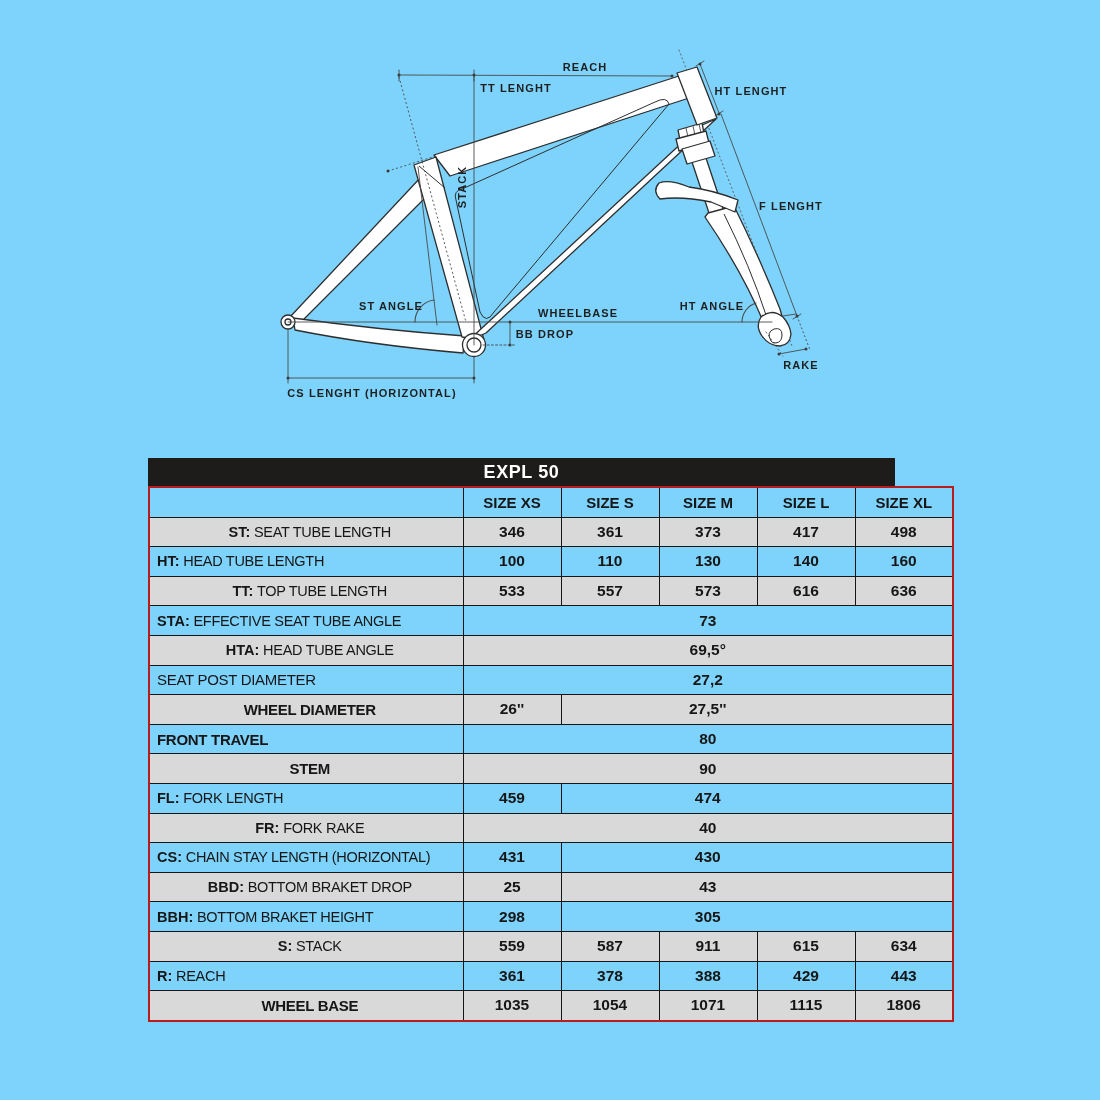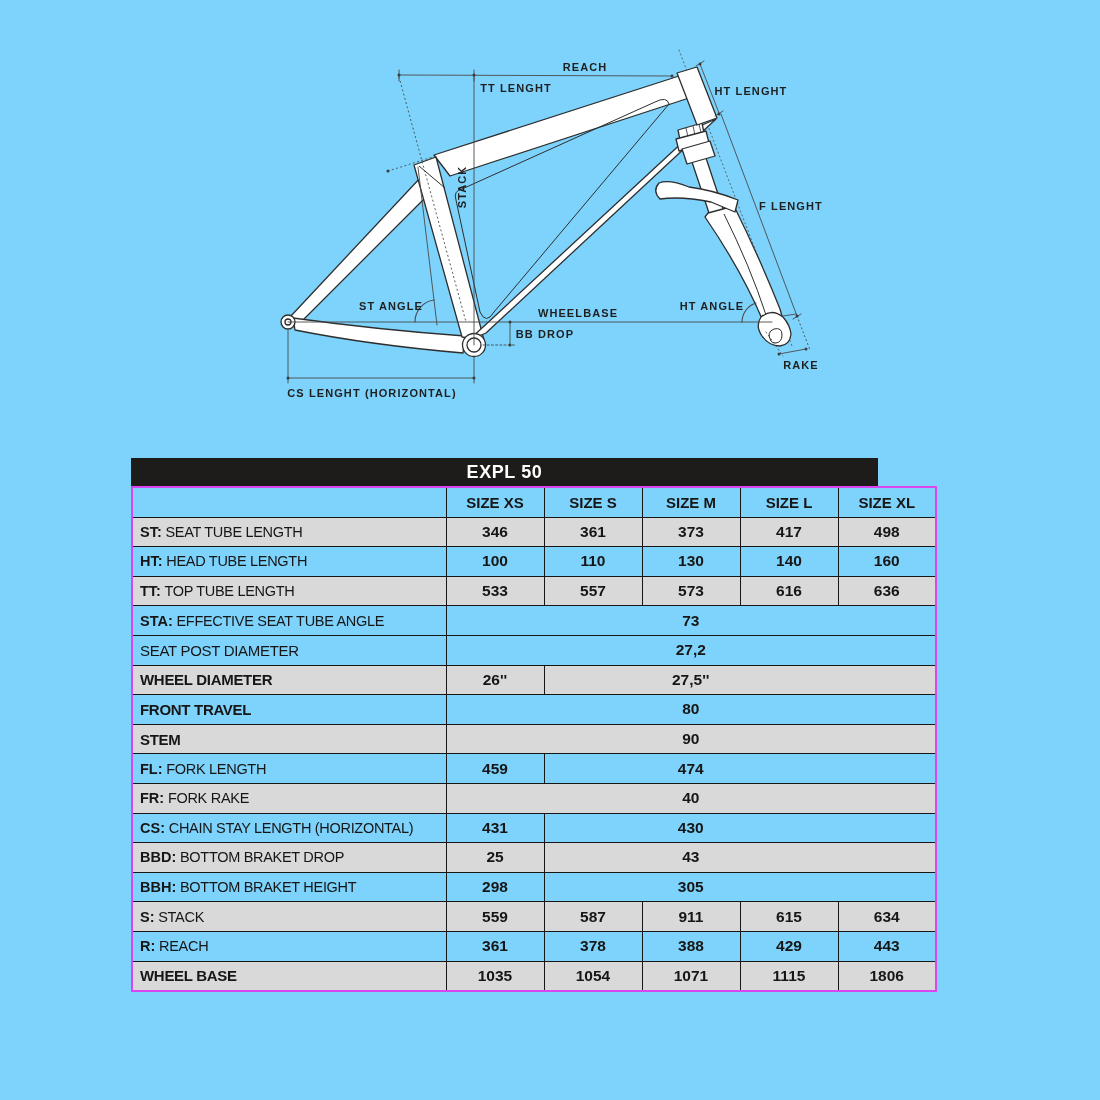--- a/index.html
+++ b/index.html
@@ -3,30 +3,30 @@
 <meta charset="utf-8">
 <style>
   html,body{margin:0;padding:0;background:#fff;}
   .page{position:relative;width:1100px;height:1100px;background:#7dd3fc;overflow:hidden;
         font-family:"Liberation Sans",sans-serif;color:#1a1a1a;}
   
   .diagram{position:absolute;left:0;top:0;}
   .dimtext{font-family:"Liberation Sans",sans-serif;font-size:11px;font-weight:bold;
            letter-spacing:1.1px;fill:#1f1f1f;}
   
-  .table-wrap{position:absolute;left:131px;top:458px;width:747px;}
+  .table-wrap{position:absolute;left:148px;top:458px;width:747px;}
   .tbl-title{background:#1d1c1a;color:#fff;text-align:center;height:28px;line-height:28px;
              font-size:18px;font-weight:bold;letter-spacing:.6px;}
-  table.spec{border-collapse:collapse;table-layout:fixed;width:100%;border:2px solid #d946ef;}
+  table.spec{border-collapse:collapse;table-layout:fixed;width:100%;border:2px solid #b91c1c;}
   table.spec td{border:1.5px solid #161616;height:28.6px;text-align:center;padding:0;
                 font-size:15.5px;font-weight:bold;color:#161616;overflow:hidden;white-space:nowrap;}
   table.spec td.lbl{text-align:left;padding-left:7px;font-weight:normal;font-size:14.5px;
                     letter-spacing:-0.3px;}
   table.spec td.lbl b{font-weight:bold;letter-spacing:0;}
-  table.spec tr.shade td{background:#d9d9d9;}
+  table.spec tr.shade td{background:#d9d9d9;text-align:center;}
   table.spec td.hdr{font-size:15px;}
   table.spec td.m4{padding-right:98px;margin-left:32px;} 
 </style>
 </head>
 <body>
 
 <div class="page">
 
   <svg class="diagram" width="1100" height="450" viewBox="0 0 1100 450">
 
@@ -180,20 +180,24 @@
             <td>533</td>
             <td>557</td>
             <td>573</td>
             <td>616</td>
             <td>636</td>
           </tr>
           <tr>
             <td class="lbl"><b>STA:</b> <span>EFFECTIVE SEAT TUBE ANGLE</span></td>
             <td colspan="5">73</td>
           </tr>
+          <tr class="shade">
+            <td class="lbl"><b>HTA:</b> <span>HEAD TUBE ANGLE</span></td>
+            <td colspan="5">69,5°</td>
+          </tr>
           <tr>
             <td class="lbl" style="font-weight: normal; font-size: 15px;"><span>SEAT POST DIAMETER</span></td>
             <td colspan="5">27,2</td>
           </tr>
           <tr class="shade">
             <td class="lbl" style="font-weight: bold; font-size: 15px;"><span>WHEEL DIAMETER</span></td>
             <td>26''</td>
             <td colspan="4" class="m4">27,5''</td>
           </tr>
           <tr>

